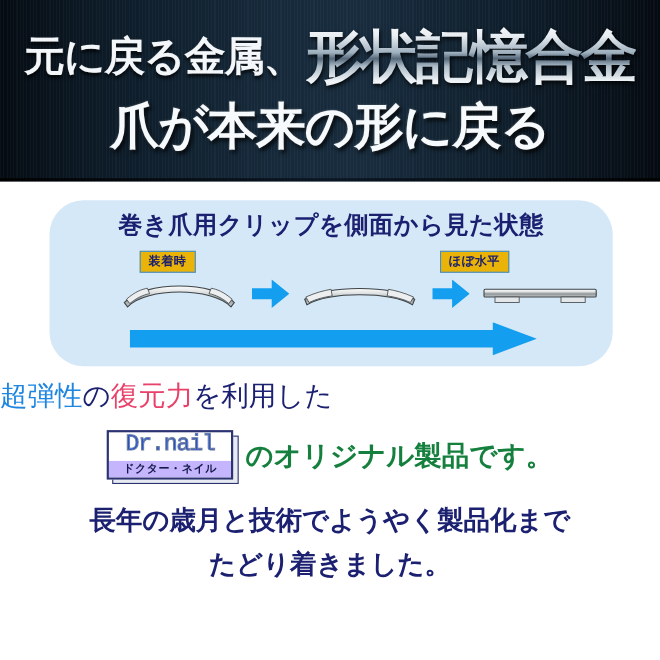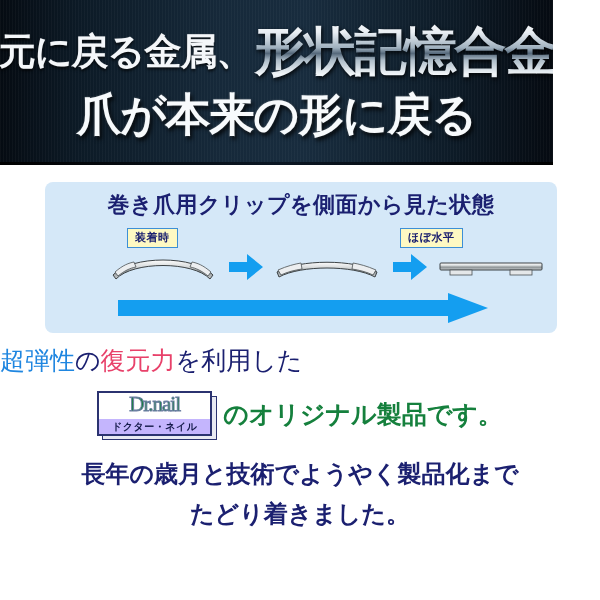--- a/index.html
+++ b/index.html
@@ -5,21 +5,21 @@
   html,body{margin:0;padding:0;}
   body{
     width:600px;height:600px;background:#ffffff;overflow:hidden;
     font-family:"Liberation Sans","DejaVu Sans",sans-serif;
     -webkit-font-smoothing:antialiased;
   }
   .page{position:relative;width:600px;height:600px;background:#fff;}
 
   
   .header{
-    position:absolute;left:0;top:0;width:553px;height:165px;
+    position:absolute;left:0;top:0;width:600px;height:165px;
     background:
       linear-gradient(90deg,#050b12 0%,#0c1a26 14%,#16293a 40%,#182c3e 55%,#0d1b27 82%,#050a11 100%);
     overflow:hidden;
     font-family:Liberation Mono, monospace;
   }
   .header:before{
     content:"";position:absolute;inset:0;
     background:repeating-linear-gradient(90deg,rgba(255,255,255,.030) 0 1px,rgba(0,0,0,0) 1px 3px);
     pointer-events:none;
   }
@@ -48,32 +48,32 @@
     background:linear-gradient(180deg,#fdfdfd 0%,#e9eef3 22%,#9fb0be 44%,#55687a 52%,
                #aebdc9 62%,#f2f6f9 82%,#c3ced8 100%);
     -webkit-background-clip:text;background-clip:text;color:transparent;
     -webkit-text-fill-color:transparent;
     filter:drop-shadow(1px 2px 2px rgba(0,0,0,.85));
   }
 
   
   .panel{
     position:absolute;left:45px;top:182px;width:512px;height:151px;
-    background:#d5e8f8;border-radius:8px;
+    background:#d5e8f8;border-radius:31px;
   }
   .panel-title{
     position:absolute;left:0;right:0;top:8px;text-align:center;
     font-size:22px;font-weight:bold;color:#1b2070;letter-spacing:.5px;
     white-space:nowrap;
   }
 
   .clip-row{position:absolute;left:0;right:0;top:46px;height:56px;}
 
   .tag{
-    position:absolute;background:#fef9c3;border:1px solid #3d8fd6;
+    position:absolute;background:#eab308;border:1px solid #3d8fd6;
     font-size:11px;font-weight:bold;color:#1b2070;
     padding:1px 7px 2px 7px;white-space:nowrap;letter-spacing:.5px;
   }
   .tag-a{left:82px;top:0px;}
   .tag-b{left:355px;top:0px;}
 
   .clip{position:absolute;top:20px;}
 
   .mini-arrow{position:absolute;top:26px;}
 
@@ -99,23 +99,23 @@
   .logo-shadow{
     position:absolute;left:5px;top:5px;width:113px;height:42px;
     background:#e8eaf2;border:1px solid #2b3370;
   }
   .logo-box{
     position:absolute;left:0;top:0;width:111px;height:41px;
     background:#ffffff;border:2px solid #2b3370;overflow:hidden;
   }
   .logo-word{
     position:absolute;left:0;right:0;top:-1px;text-align:center;
-    font-size:21px;font-weight:normal;color:#15803d;
+    font-size:21px;font-weight:normal;color:#1d4ed8;
     -webkit-text-stroke:1px #6d7fa3;letter-spacing:-1px;line-height:25px;
-    font-family:Liberation Serif, serif;
+    font-family:Liberation Mono, monospace;
   }
   .logo-band{
     position:absolute;left:0;right:0;bottom:0;height:15px;background:#c4b5fd;
   }
   .logo-band span{
     display:block;text-align:center;font-size:10px;font-weight:bold;
     color:#151a4a;line-height:15px;letter-spacing:.5px;
   }
   .logo-after{
     font-size:25px;font-weight:bold;color:#15803d;letter-spacing:0;

